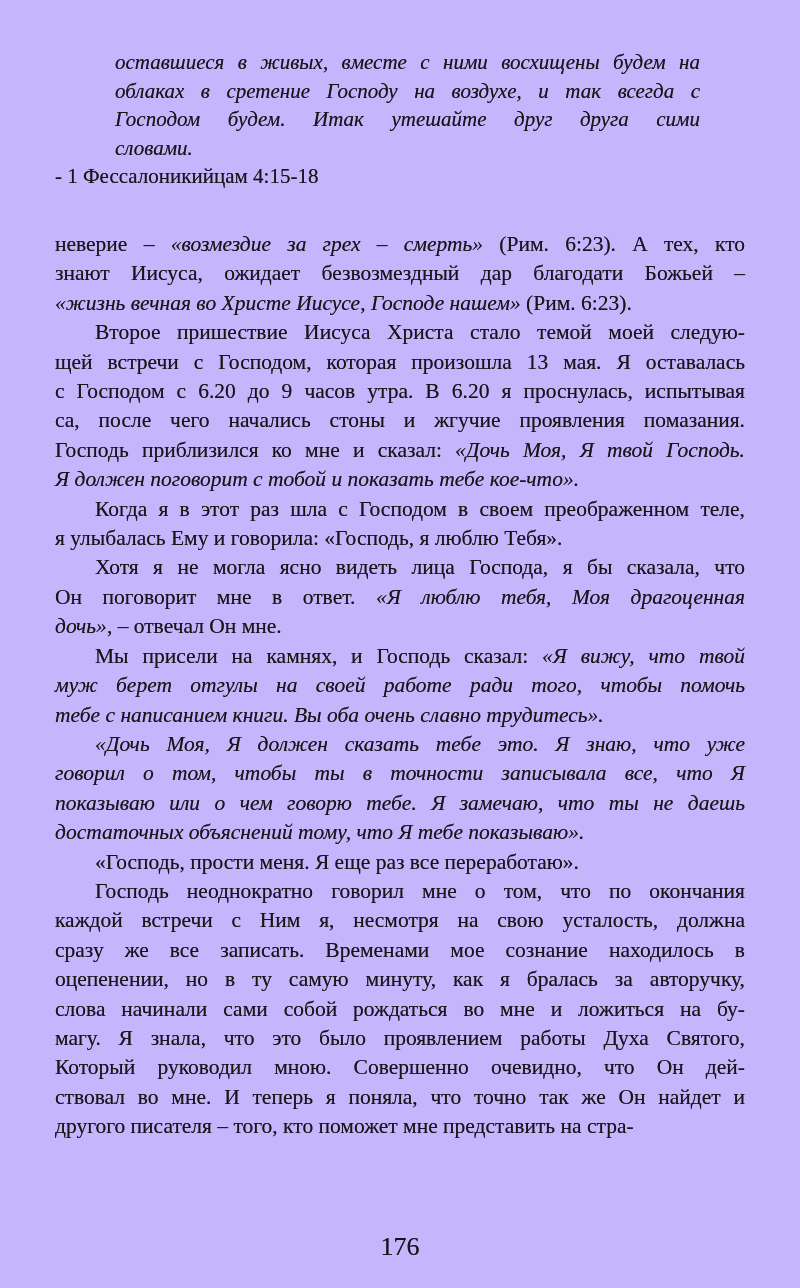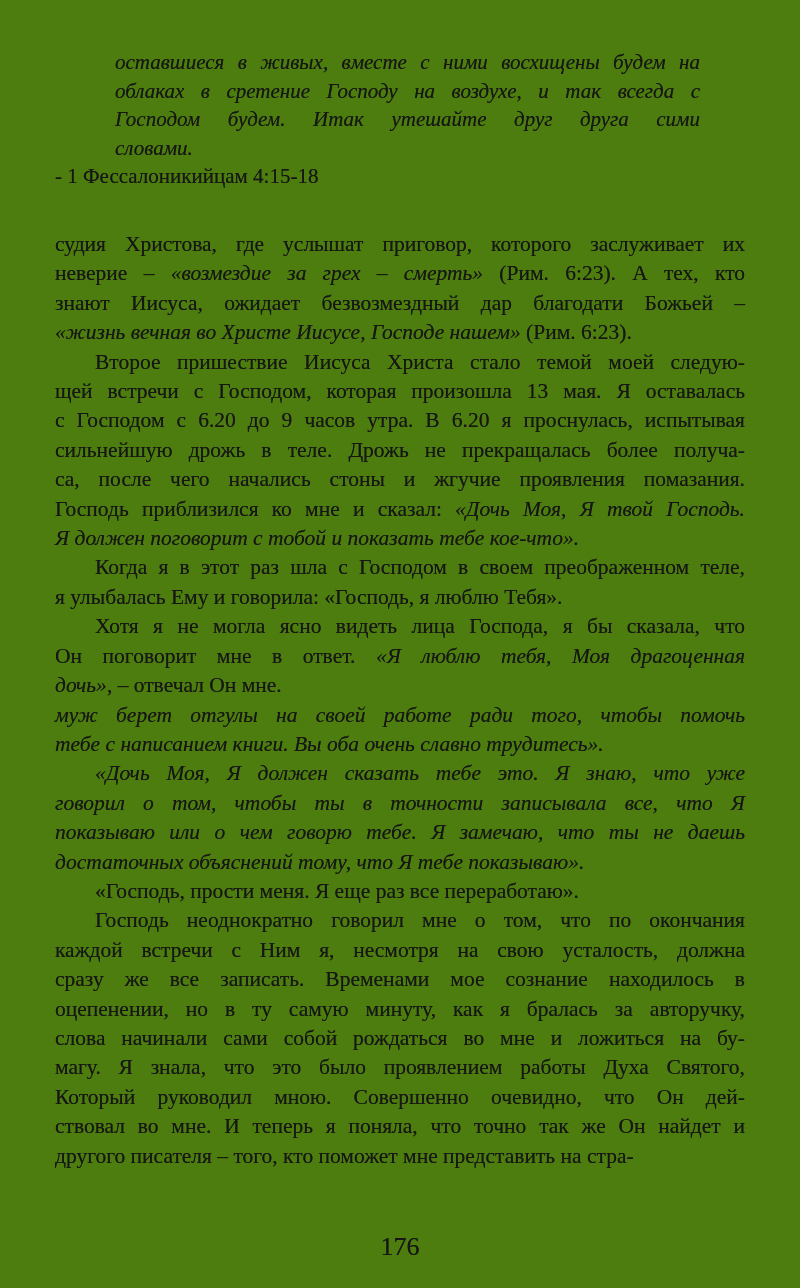--- a/index.html
+++ b/index.html
@@ -1,20 +1,20 @@
 <!DOCTYPE html>
 <html lang="ru"><head>
 <meta charset="utf-8">
 <style>
   html, body { margin: 0; padding: 0; background: #ffffff; }
   .page {
     position: relative;
     width: 800px;
     height: 1288px;
-    background: #4d7c0f;
+    background: #c4b5fd;
     box-sizing: border-box;
     padding: 48px 55px 12px 55px;
     font-family: "Liberation Serif", "DejaVu Serif", serif;
     color: #161616;
     overflow: hidden;
     text-shadow: 0 0 0.5px rgba(0,0,0,0.55);
   }
   .quote {
     margin: 0 45px 0 60px;
     font-style: italic;
@@ -56,36 +56,35 @@
         <div class="line j">оставшиеся в живых, вместе с ними восхищены будем на</div>
         <div class="line j">облаках в сретение Господу на воздухе, и так всегда с</div>
         <div class="line j">Господом будем. Итак утешайте друг друга сими</div>
         <div class="line l">словами.</div>
       </div>
   </div>
 
   <div class="attribution">- 1 Фессалоникийцам 4:15-18</div>
 
   <div class="bodytext">
-      <div class="line j"><span>судия Христова, где услышат приговор, которого заслуживает их</span></div>
       <div class="line j"><span>неверие – </span><span class="it">«возмездие за грех – смерть»</span><span> (Рим. 6:23). А тех, кто</span></div>
       <div class="line j"><span>знают Иисуса, ожидает безвозмездный дар благодати Божьей –</span></div>
       <div class="line l"><span class="it">«жизнь вечная во Христе Иисусе, Господе нашем»</span><span> (Рим. 6:23).</span></div>
       <div class="line j ind"><span>Второе пришествие Иисуса Христа стало темой моей следую-</span></div>
       <div class="line j"><span>щей встречи с Господом, которая произошла 13 мая. Я оставалась</span></div>
       <div class="line j"><span>с Господом с 6.20 до 9 часов утра. В 6.20 я проснулась, испытывая</span></div>
-      <div class="line j"><span>сильнейшую дрожь в теле. Дрожь не прекращалась более получа-</span></div>
       <div class="line j"><span>са, после чего начались стоны и жгучие проявления помазания.</span></div>
       <div class="line j"><span>Господь приблизился ко мне и сказал: </span><span class="it">«Дочь Моя, Я твой Господь.</span></div>
       <div class="line l"><span class="it">Я должен поговорит с тобой и показать тебе кое-что».</span></div>
       <div class="line j ind"><span>Когда я в этот раз шла с Господом в своем преображенном теле,</span></div>
       <div class="line l"><span>я улыбалась Ему и говорила: «Господь, я люблю Тебя».</span></div>
       <div class="line j ind"><span>Хотя я не могла ясно видеть лица Господа, я бы сказала, что</span></div>
       <div class="line j"><span>Он поговорит мне в ответ. </span><span class="it">«Я люблю тебя, Моя драгоценная</span></div>
       <div class="line l"><span class="it">дочь»</span><span>, – отвечал Он мне.</span></div>
+      <div class="line j ind"><span>Мы присели на камнях, и Господь сказал: </span><span class="it">«Я вижу, что твой</span></div>
       <div class="line j"><span class="it">муж берет отгулы на своей работе ради того, чтобы помочь</span></div>
       <div class="line l"><span class="it">тебе с написанием книги. Вы оба очень славно трудитесь».</span></div>
       <div class="line j ind"><span class="it">«Дочь Моя, Я должен сказать тебе это. Я знаю, что уже</span></div>
       <div class="line j"><span class="it">говорил о том, чтобы ты в точности записывала все, что Я</span></div>
       <div class="line j"><span class="it">показываю или о чем говорю тебе. Я замечаю, что ты не даешь</span></div>
       <div class="line l"><span class="it">достаточных объяснений тому, что Я тебе показываю».</span></div>
       <div class="line l ind"><span>«Господь, прости меня. Я еще раз все переработаю».</span></div>
       <div class="line j ind"><span>Господь неоднократно говорил мне о том, что по окончания</span></div>
       <div class="line j"><span>каждой встречи с Ним я, несмотря на свою усталость, должна</span></div>
       <div class="line j"><span>сразу же все записать. Временами мое сознание находилось в</span></div>

